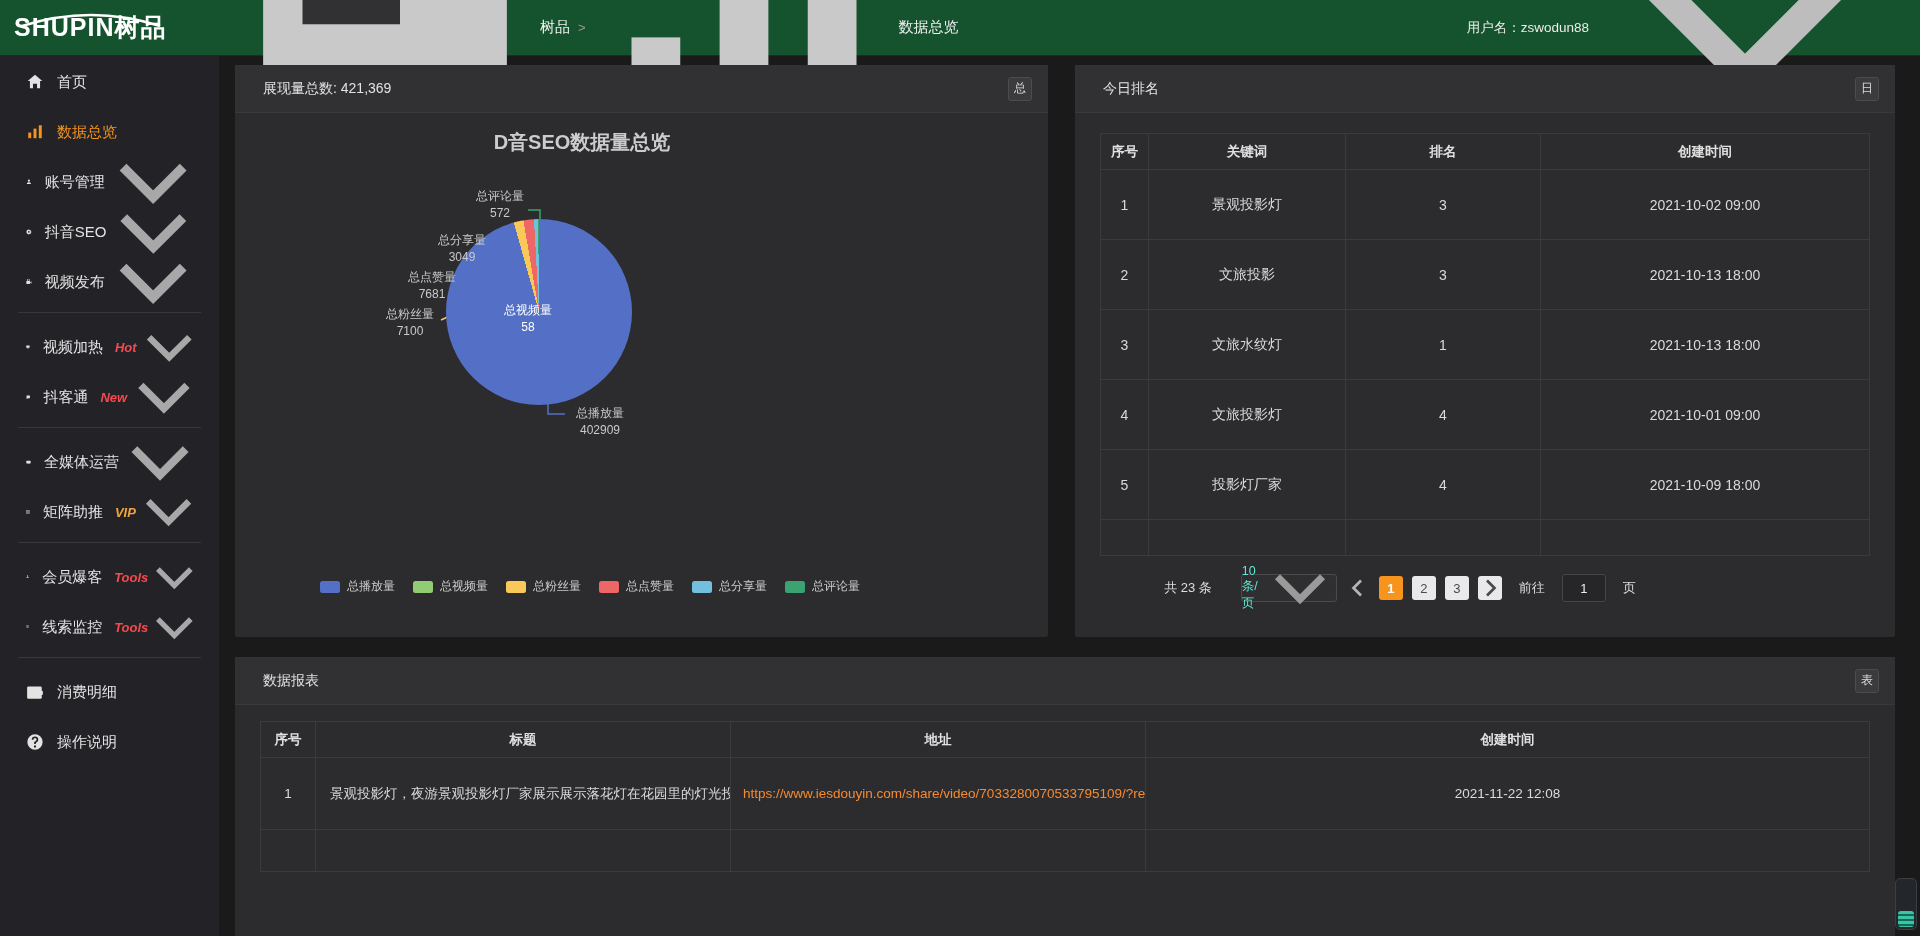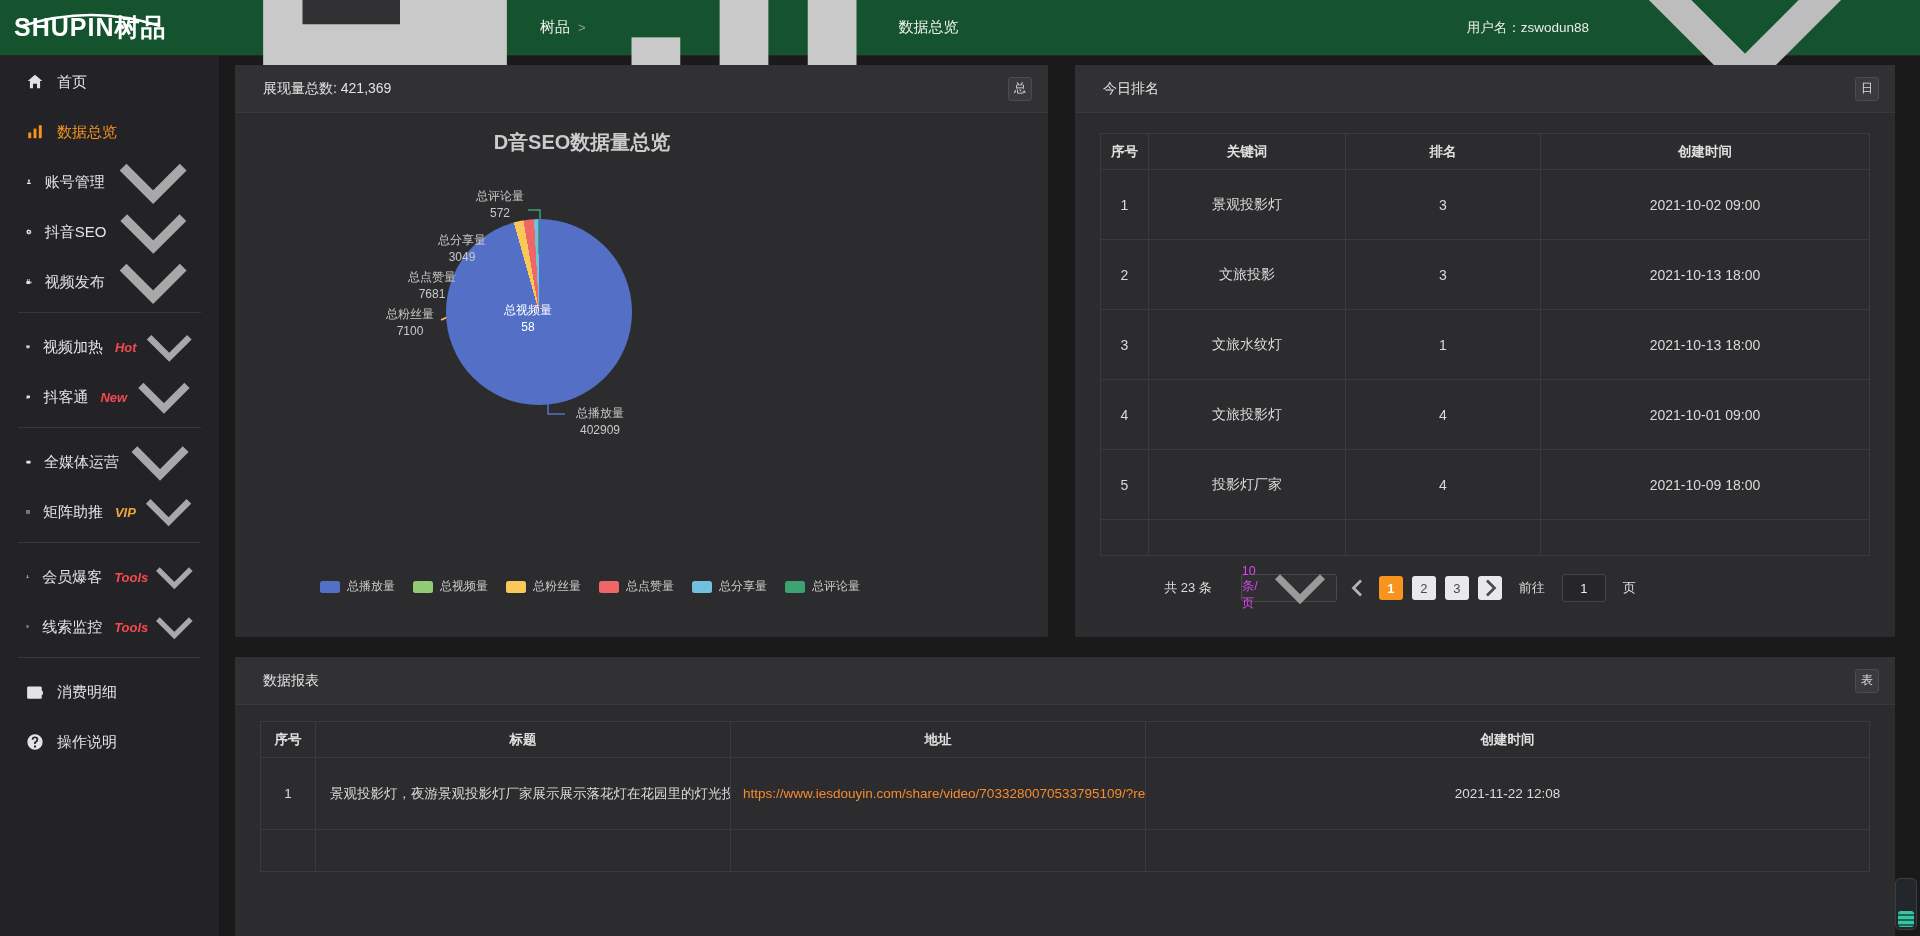--- a/index.html
+++ b/index.html
@@ -77,21 +77,21 @@
 
   
   .panel-right { flex:1; height:572px; }
   .rank-table { width:calc(100% - 50px); margin:20px 25px 0; }
   .rank-table td { height:70px; font-size:14px; }
   .rank-table tr.empty-row td { height:36px; }
   .pagination { display:flex; align-items:center; justify-content:center; gap:9px; margin-top:18px;
     padding-right:170px; font-size:13px; color:#dddddd; }
   .pg-total { margin-right:20px; white-space:nowrap; }
   .pg-select { width:96px; height:28px; background:#2f2f31; border:1px solid #4a4a4d; border-radius:3px;
-    display:flex; align-items:center; justify-content:center; gap:6px; font-size:12.5px; color:#d946ef; cursor:pointer; }
+    display:flex; align-items:center; justify-content:center; gap:6px; font-size:12.5px; color:#5eead4; cursor:pointer; }
   .pg-select svg { width:11px; height:11px; color:#9a9a9a; }
   .pg-arrow { width:24px; height:24px; display:flex; align-items:center; justify-content:center;
     background:transparent; border:none; cursor:pointer; }
   .pg-arrow.prev svg { width:13px; height:13px; color:#b5b5b5; }
   .pg-arrow.next { background:#e9e9eb; border-radius:3px; }
   .pg-arrow.next svg { width:13px; height:13px; color:#4a4a4a; }
   .page-btn { min-width:24px; height:24px; border-radius:3px; background:#e9e9eb; color:#4a4a4a;
     font-size:13px; display:flex; align-items:center; justify-content:center; cursor:pointer; }
   .page-btn.active { background:#f7941e; color:#fff; font-weight:bold; }
   .pg-goto { margin-left:8px; white-space:nowrap; }

